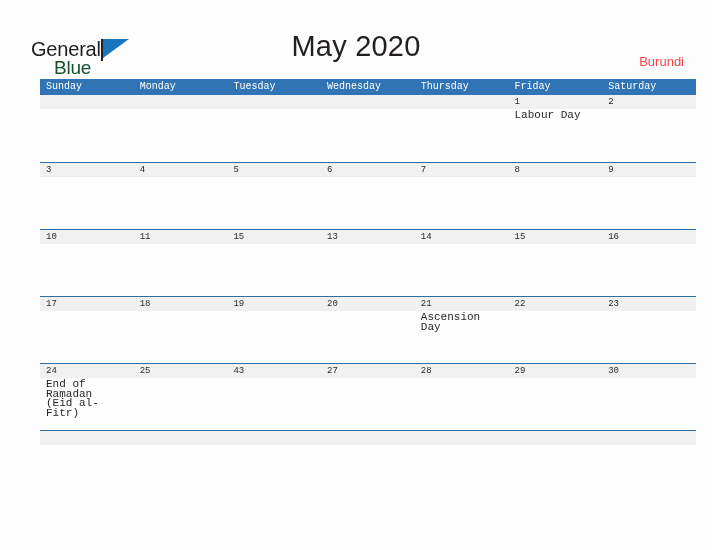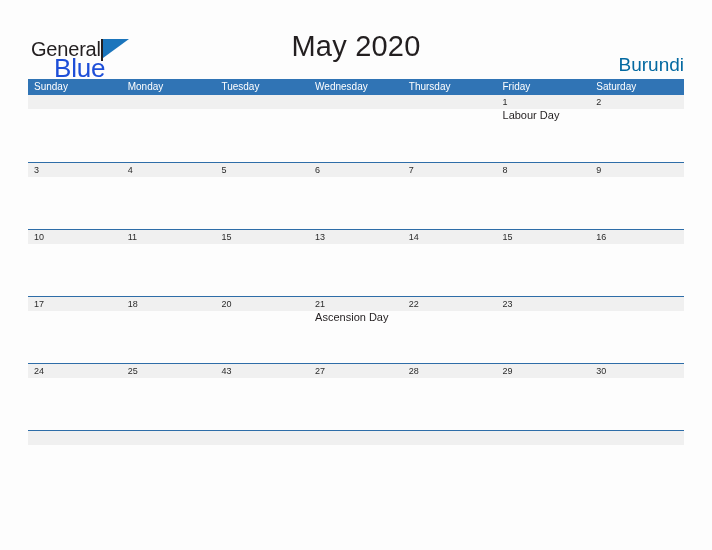--- a/index.html
+++ b/index.html
@@ -39,23 +39,23 @@
     font-size: 20px;
     letter-spacing: -0.2px;
     color: #231f20;
     line-height: 22px;
     white-space: nowrap;
   }
   .logo-blue {
     position: absolute;
     left: 23px;
     top: 19px;
-    font-size: 26px;
+    font-size: 19px;
     letter-spacing: -0.2px;
-    color: #1d4ed8;
+    color: #14532d;
     line-height: 22px;
     white-space: nowrap;
   }
   .logo-flag {
     position: absolute;
     left: 72px;
     top: 1px;
     width: 0;
     height: 0;
     border-left: 26px solid #1b75bc;
@@ -78,31 +78,32 @@
     text-align: center;
     font-size: 29px;
     color: #231f20;
     letter-spacing: 0.2px;
   }
 
   .country {
     position: absolute;
     right: 28px;
     top: 46px;
-    font-size: 19px;
-    color: #0369a1;
+    font-size: 13px;
+    color: #ef4444;
     text-align: right;
   }
 
   
   .calendar {
     position: absolute;
-    left: 28px;
+    left: 40px;
     top: 79px;
     width: 656px;
+    font-family: Liberation Mono, monospace;
   }
 
   .weekday-row {
     display: flex;
     width: 656px;
     height: 16px;
     background: #3074b5;
   }
   .weekday-cell {
     width: 93.714px;
@@ -275,20 +276,23 @@
       <div class="week-row">
         <div class="daynum-band"></div>
         <div class="days">
           <div class="day-cell">
             <div class="day-num">17</div>
           </div>
           <div class="day-cell">
             <div class="day-num">18</div>
           </div>
           <div class="day-cell">
+            <div class="day-num">19</div>
+          </div>
+          <div class="day-cell">
             <div class="day-num">20</div>
           </div>
           <div class="day-cell">
             <div class="day-num">21</div>
             <div class="day-events">
               <div class="event">Ascension Day</div>
             </div>
           </div>
           <div class="day-cell">
             <div class="day-num">22</div>
@@ -296,20 +300,24 @@
           <div class="day-cell">
             <div class="day-num">23</div>
           </div>
         </div>
       </div>
       <div class="week-row">
         <div class="daynum-band"></div>
         <div class="days">
           <div class="day-cell">
             <div class="day-num">24</div>
+            <div class="day-events">
+              <div class="event">End of Ramadan
+(Eid al-Fitr)</div>
+            </div>
           </div>
           <div class="day-cell">
             <div class="day-num">25</div>
           </div>
           <div class="day-cell">
             <div class="day-num">43</div>
           </div>
           <div class="day-cell">
             <div class="day-num">27</div>
           </div>

